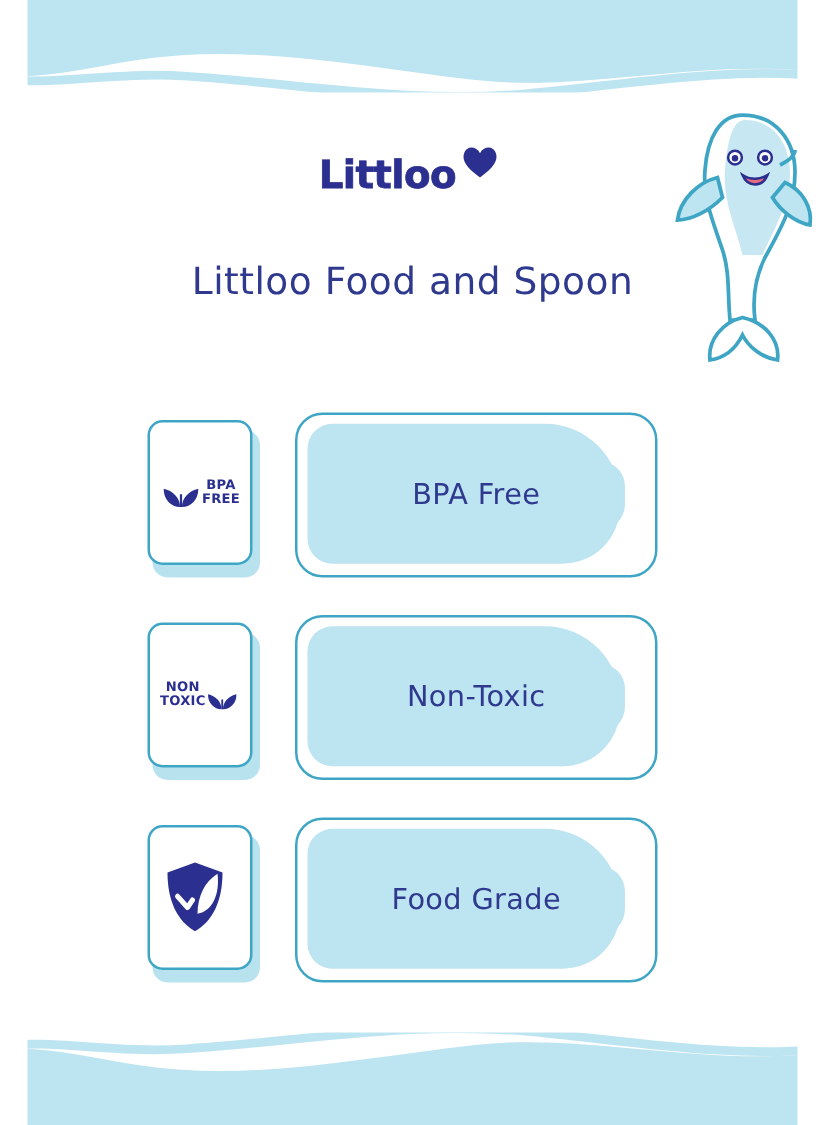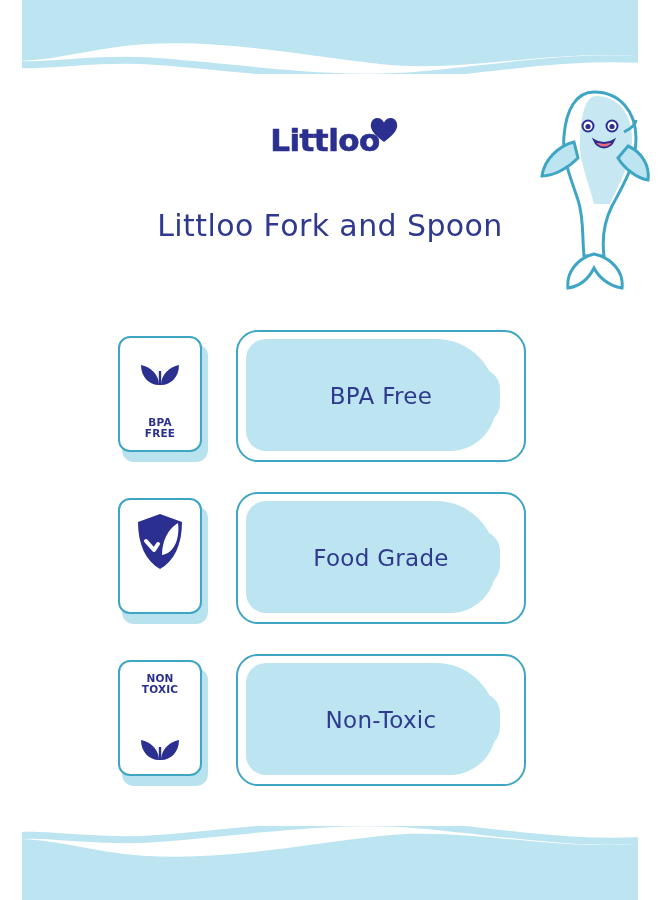--- a/index.html
+++ b/index.html
@@ -61,21 +61,20 @@
     top: 110px;
     width: 160px;
     height: 62px;
     z-index: 6;
   }
   .logo-text {
     position: absolute;
     left: 0;
     top: 12px;
     width: 140px;
-    text-align: center;
     font-family: "DejaVu Sans", sans-serif;
     font-weight: bold;
     font-size: 31px;
     letter-spacing: -0.5px;
     color: #2b2f8f;
     -webkit-text-stroke: 0.6px #2b2f8f;
   }
 
   
   .headline {
@@ -186,23 +185,23 @@
     z-index: 2;
     border-radius: 14px;
   }
 
   
   .badge-inner {
     position: relative;
     width: 64px;
     height: 90px;
     display: flex;
-    flex-direction: column;
+    flex-direction: row;
     align-items: center;
-    justify-content: space-between;
+    justify-content: flex-start;
   }
   .badge-caption {
     font-family: "DejaVu Sans", sans-serif;
     font-weight: bold;
     font-size: 10.5px;
     line-height: 11px;
     color: #2b2f8f;
     text-align: center;
     letter-spacing: 0.2px;
   }
@@ -244,21 +243,21 @@
 
   <div class="logo-wrap">
     <div class="logo-text">Littloo</div>
     <span>
       <svg width="34" height="34" viewBox="0 0 34 34" style="position:absolute;left:112px;top:2px;" xmlns="http://www.w3.org/2000/svg">
         <path d="M17,30 C6,22 2,16 4.5,10 C6.8,4.6 14,4.8 17,10.5 C20,4.8 27.2,4.6 29.5,10 C32,16 28,22 17,30 Z" fill="#2b2f8f"></path>
       </svg>
     </span>
   </div>
 
-  <div class="headline">Littloo Fork and Spoon</div>
+  <div class="headline">Littloo Food and Spoon</div>
 
   <div class="mascot">
     <svg width="120" height="230" viewBox="0 0 120 230" xmlns="http://www.w3.org/2000/svg">
 
       <path d="M62,12 C88,12 104,32 104,58 C104,84 92,104 80,126 C72,142 70,160 72,176 L52,176 C50,156 52,138 46,120 C38,96 30,78 32,56 C34,30 44,12 62,12 Z" fill="#ffffff" stroke="#3ea6c4" stroke-width="3"></path>
       <path d="M64,16 C86,16 100,34 100,58 C100,82 88,102 78,124 L62,124 C56,100 46,80 48,56 C50,32 54,16 64,16 Z" fill="#bde4f1" opacity="0.85"></path>
 
       <path d="M42,62 C26,66 12,80 10,96 C22,96 36,88 46,78 Z" fill="#bde4f1" stroke="#3ea6c4" stroke-width="3"></path>
 
       <path d="M96,66 C110,72 118,86 116,100 C104,98 92,88 86,78 Z" fill="#bde4f1" stroke="#3ea6c4" stroke-width="3"></path>
@@ -298,53 +297,53 @@
         <div class="fill"></div>
         <div class="label-text">BPA Free</div>
       </div>
     </div>
 
     <div class="feature-row">
       <div class="badge">
         <div class="shadow"></div>
         <div class="card">
           <div class="badge-inner">
-            <svg width="56" height="62" viewBox="0 0 56 62" xmlns="http://www.w3.org/2000/svg">
-              <path d="M28,3 L50,11 C50,34 42,50 28,58 C14,50 6,34 6,11 Z" fill="#2b2f8f"></path>
-              <path d="M14,30 L22,39 L26,33" fill="none" stroke="#ffffff" stroke-width="4" stroke-linecap="round" stroke-linejoin="round"></path>
-              <path d="M30,44 C30,30 36,18 46,12 C48,28 42,42 30,44 Z" fill="#ffffff"></path>
-            </svg>
-          </div>
-        </div>
-      </div>
-      <div class="label-box">
-        <div class="outline"></div>
-        <div class="fill"></div>
-        <div class="label-text">Food Grade</div>
-      </div>
-    </div>
-
-    <div class="feature-row">
-      <div class="badge">
-        <div class="shadow"></div>
-        <div class="card">
-          <div class="badge-inner">
             <div class="badge-caption">
               <span>NON</span><br>
               <span>TOXIC</span>
             </div>
             <svg width="46" height="34" viewBox="0 0 46 34" style="margin-top:6px" xmlns="http://www.w3.org/2000/svg">
               <path d="M22,31 C22,21 14,13 4,11 C4,23 12,31 22,31 Z" fill="#2b2f8f"></path>
               <path d="M24,31 C24,21 32,13 42,11 C42,23 34,31 24,31 Z" fill="#2b2f8f"></path>
               <path d="M23,31 L23,18" stroke="#2b2f8f" stroke-width="2.4" fill="none"></path>
             </svg>
           </div>
         </div>
       </div>
       <div class="label-box">
         <div class="outline"></div>
         <div class="fill"></div>
         <div class="label-text">Non-Toxic</div>
       </div>
     </div>
 
+    <div class="feature-row">
+      <div class="badge">
+        <div class="shadow"></div>
+        <div class="card">
+          <div class="badge-inner">
+            <svg width="56" height="62" viewBox="0 0 56 62" xmlns="http://www.w3.org/2000/svg">
+              <path d="M28,3 L50,11 C50,34 42,50 28,58 C14,50 6,34 6,11 Z" fill="#2b2f8f"></path>
+              <path d="M14,30 L22,39 L26,33" fill="none" stroke="#ffffff" stroke-width="4" stroke-linecap="round" stroke-linejoin="round"></path>
+              <path d="M30,44 C30,30 36,18 46,12 C48,28 42,42 30,44 Z" fill="#ffffff"></path>
+            </svg>
+          </div>
+        </div>
+      </div>
+      <div class="label-box">
+        <div class="outline"></div>
+        <div class="fill"></div>
+        <div class="label-text">Food Grade</div>
+      </div>
+    </div>
+
   </div>
 </div>
 
 </body></html>

